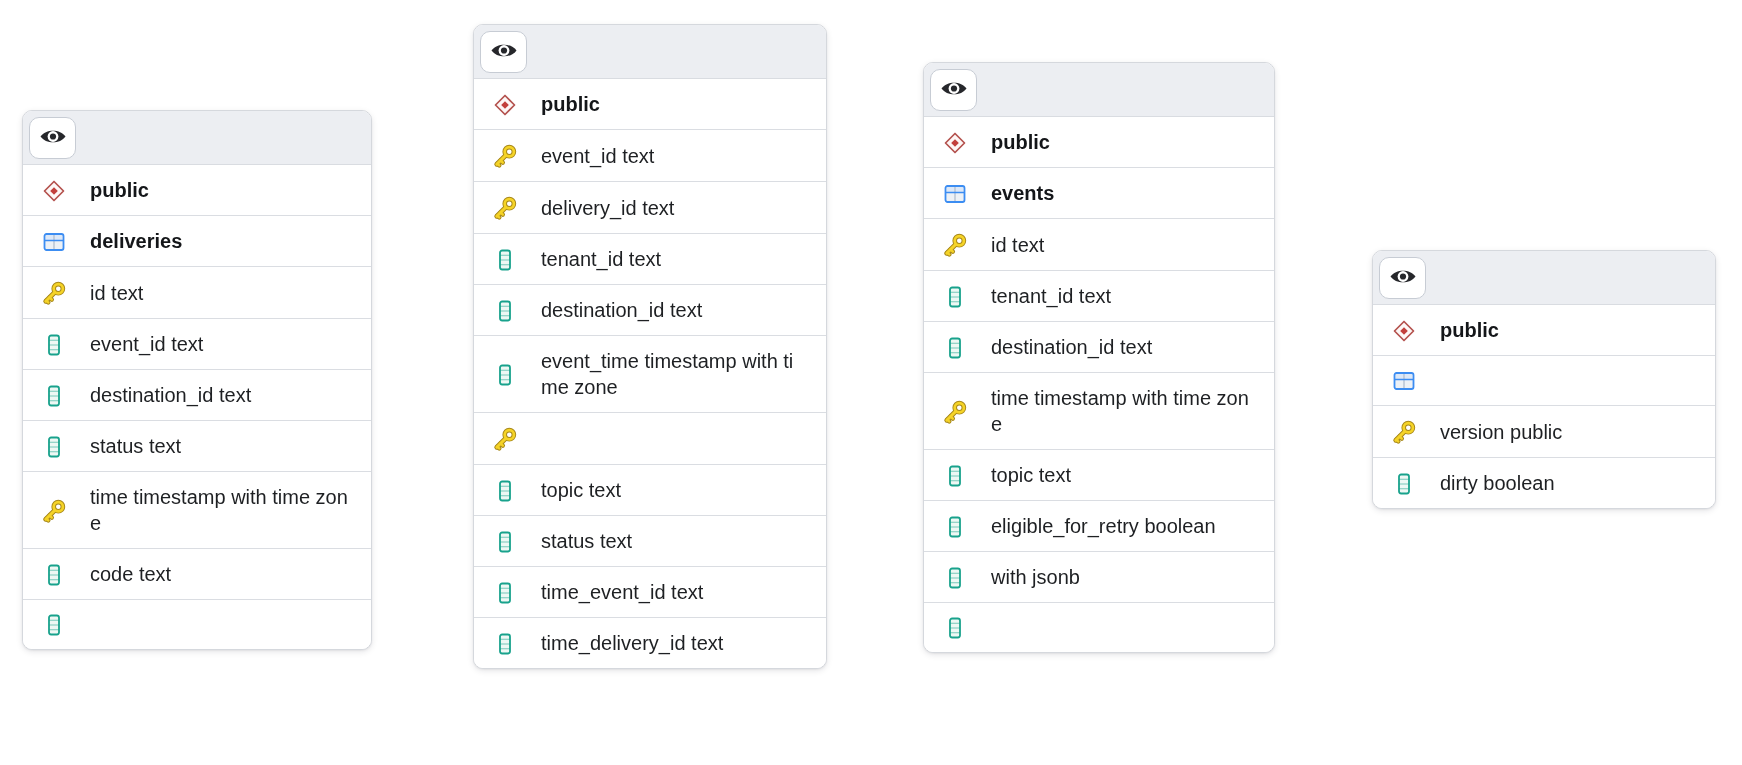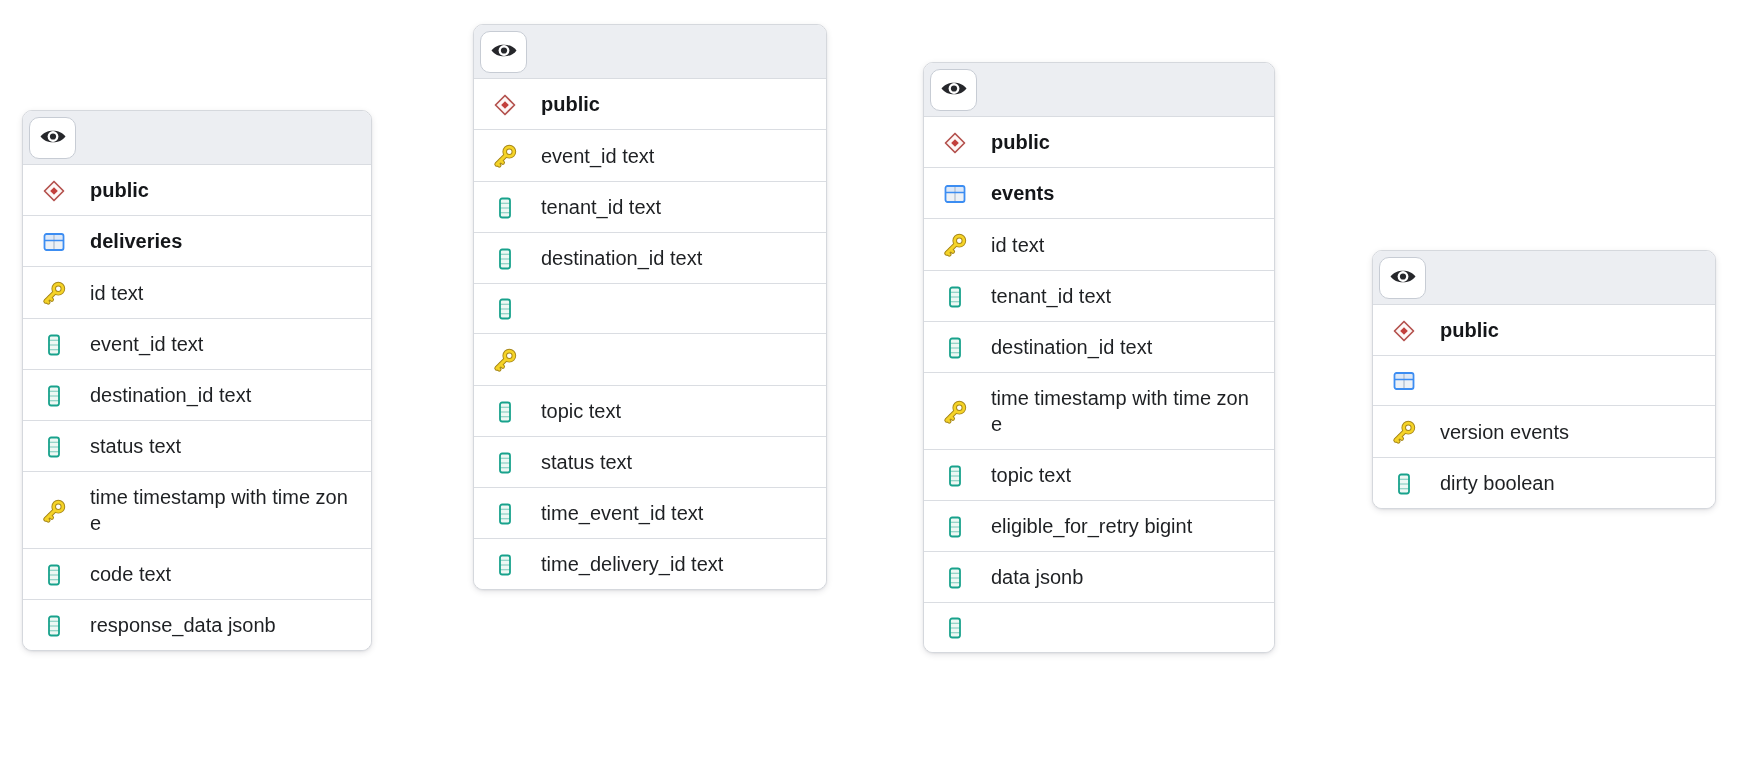--- a/index.html
+++ b/index.html
@@ -166,21 +166,20 @@
           </span>
           <span class="label">code text</span>
         </div>
         <div class="trow">
           <span class="icon">
             <svg width="24" height="24" viewBox="0 0 24 24">
               <rect x="7" y="2.5" width="10" height="19" rx="2.2" fill="#eef8f4" stroke="#18a28c" stroke-width="1.8"></rect>
               <path d="M7 7.25 H17 M7 12 H17 M7 16.75 H17" stroke="#18a28c" stroke-width="1.1" opacity="0.55"></path>
             </svg>
           </span>
-          <span class="label">response_data jsonb</span>
         </div>
       </div>
   </section>
 
   <section class="table-card" style="left:473px; top:24px; width:354px;">
     <header class="card-header">
       <button class="eye-btn">
         <span class="icon eye-slot"><svg width="28" height="23" viewBox="0 0 28 22">
               <path d="M1.5 11 C 7 3.2, 21 3.2, 26.5 11 C 21 18.8, 7 18.8, 1.5 11 Z" fill="#26272b"></path>
               <circle cx="14" cy="11" r="5.4" fill="#ffffff"></circle>
@@ -208,20 +207,35 @@
                 <circle cx="17.3" cy="8.7" r="4.6" stroke="#f5d327" stroke-width="2.7"></circle>
                 <path d="M13.8 12.2 L4.8 21.2" stroke="#f5d327" stroke-width="3"></path>
                 <path d="M8.6 17.4 l2.2 2.2 M5.4 20.6 l1.9 1.9" stroke="#f5d327" stroke-width="2.4"></path>
               </g>
             </svg>
           </span>
           <span class="label">event_id text</span>
         </div>
         <div class="trow">
           <span class="icon">
+            <svg width="26" height="26" viewBox="0 0 26 26">
+              <g stroke-linecap="round" fill="none">
+                <path d="M13.8 12.2 L4.8 21.2" stroke="#a8891b" stroke-width="5"></path>
+                <path d="M8.6 17.4 l2.2 2.2 M5.4 20.6 l1.9 1.9" stroke="#a8891b" stroke-width="4.4"></path>
+                <circle cx="17.3" cy="8.7" r="4.6" stroke="#a8891b" stroke-width="4.6"></circle>
+                <circle cx="17.3" cy="8.7" r="4.6" stroke="#f5d327" stroke-width="2.7"></circle>
+                <path d="M13.8 12.2 L4.8 21.2" stroke="#f5d327" stroke-width="3"></path>
+                <path d="M8.6 17.4 l2.2 2.2 M5.4 20.6 l1.9 1.9" stroke="#f5d327" stroke-width="2.4"></path>
+              </g>
+            </svg>
+          </span>
+          <span class="label">delivery_id text</span>
+        </div>
+        <div class="trow">
+          <span class="icon">
             <svg width="24" height="24" viewBox="0 0 24 24">
               <rect x="7" y="2.5" width="10" height="19" rx="2.2" fill="#eef8f4" stroke="#18a28c" stroke-width="1.8"></rect>
               <path d="M7 7.25 H17 M7 12 H17 M7 16.75 H17" stroke="#18a28c" stroke-width="1.1" opacity="0.55"></path>
             </svg>
           </span>
           <span class="label">tenant_id text</span>
         </div>
         <div class="trow">
           <span class="icon">
             <svg width="24" height="24" viewBox="0 0 24 24">
@@ -231,20 +245,21 @@
           </span>
           <span class="label">destination_id text</span>
         </div>
         <div class="trow">
           <span class="icon">
             <svg width="24" height="24" viewBox="0 0 24 24">
               <rect x="7" y="2.5" width="10" height="19" rx="2.2" fill="#eef8f4" stroke="#18a28c" stroke-width="1.8"></rect>
               <path d="M7 7.25 H17 M7 12 H17 M7 16.75 H17" stroke="#18a28c" stroke-width="1.1" opacity="0.55"></path>
             </svg>
           </span>
+          <span class="label">event_time timestamp with time zone</span>
         </div>
         <div class="trow">
           <span class="icon">
             <svg width="26" height="26" viewBox="0 0 26 26">
               <g stroke-linecap="round" fill="none">
                 <path d="M13.8 12.2 L4.8 21.2" stroke="#a8891b" stroke-width="5"></path>
                 <path d="M8.6 17.4 l2.2 2.2 M5.4 20.6 l1.9 1.9" stroke="#a8891b" stroke-width="4.4"></path>
                 <circle cx="17.3" cy="8.7" r="4.6" stroke="#a8891b" stroke-width="4.6"></circle>
                 <circle cx="17.3" cy="8.7" r="4.6" stroke="#f5d327" stroke-width="2.7"></circle>
                 <path d="M13.8 12.2 L4.8 21.2" stroke="#f5d327" stroke-width="3"></path>
@@ -381,30 +396,30 @@
           </span>
           <span class="label">topic text</span>
         </div>
         <div class="trow">
           <span class="icon">
             <svg width="24" height="24" viewBox="0 0 24 24">
               <rect x="7" y="2.5" width="10" height="19" rx="2.2" fill="#eef8f4" stroke="#18a28c" stroke-width="1.8"></rect>
               <path d="M7 7.25 H17 M7 12 H17 M7 16.75 H17" stroke="#18a28c" stroke-width="1.1" opacity="0.55"></path>
             </svg>
           </span>
-          <span class="label">eligible_for_retry bigint</span>
-        </div>
-        <div class="trow">
-          <span class="icon">
-            <svg width="24" height="24" viewBox="0 0 24 24">
-              <rect x="7" y="2.5" width="10" height="19" rx="2.2" fill="#eef8f4" stroke="#18a28c" stroke-width="1.8"></rect>
-              <path d="M7 7.25 H17 M7 12 H17 M7 16.75 H17" stroke="#18a28c" stroke-width="1.1" opacity="0.55"></path>
-            </svg>
-          </span>
-          <span class="label">data jsonb</span>
+          <span class="label">eligible_for_retry boolean</span>
+        </div>
+        <div class="trow">
+          <span class="icon">
+            <svg width="24" height="24" viewBox="0 0 24 24">
+              <rect x="7" y="2.5" width="10" height="19" rx="2.2" fill="#eef8f4" stroke="#18a28c" stroke-width="1.8"></rect>
+              <path d="M7 7.25 H17 M7 12 H17 M7 16.75 H17" stroke="#18a28c" stroke-width="1.1" opacity="0.55"></path>
+            </svg>
+          </span>
+          <span class="label">with jsonb</span>
         </div>
         <div class="trow">
           <span class="icon">
             <svg width="24" height="24" viewBox="0 0 24 24">
               <rect x="7" y="2.5" width="10" height="19" rx="2.2" fill="#eef8f4" stroke="#18a28c" stroke-width="1.8"></rect>
               <path d="M7 7.25 H17 M7 12 H17 M7 16.75 H17" stroke="#18a28c" stroke-width="1.1" opacity="0.55"></path>
             </svg>
           </span>
         </div>
       </div>
@@ -447,21 +462,21 @@
               <g stroke-linecap="round" fill="none">
                 <path d="M13.8 12.2 L4.8 21.2" stroke="#a8891b" stroke-width="5"></path>
                 <path d="M8.6 17.4 l2.2 2.2 M5.4 20.6 l1.9 1.9" stroke="#a8891b" stroke-width="4.4"></path>
                 <circle cx="17.3" cy="8.7" r="4.6" stroke="#a8891b" stroke-width="4.6"></circle>
                 <circle cx="17.3" cy="8.7" r="4.6" stroke="#f5d327" stroke-width="2.7"></circle>
                 <path d="M13.8 12.2 L4.8 21.2" stroke="#f5d327" stroke-width="3"></path>
                 <path d="M8.6 17.4 l2.2 2.2 M5.4 20.6 l1.9 1.9" stroke="#f5d327" stroke-width="2.4"></path>
               </g>
             </svg>
           </span>
-          <span class="label">version events</span>
+          <span class="label">version public</span>
         </div>
         <div class="trow">
           <span class="icon">
             <svg width="24" height="24" viewBox="0 0 24 24">
               <rect x="7" y="2.5" width="10" height="19" rx="2.2" fill="#eef8f4" stroke="#18a28c" stroke-width="1.8"></rect>
               <path d="M7 7.25 H17 M7 12 H17 M7 16.75 H17" stroke="#18a28c" stroke-width="1.1" opacity="0.55"></path>
             </svg>
           </span>
           <span class="label">dirty boolean</span>
         </div>

